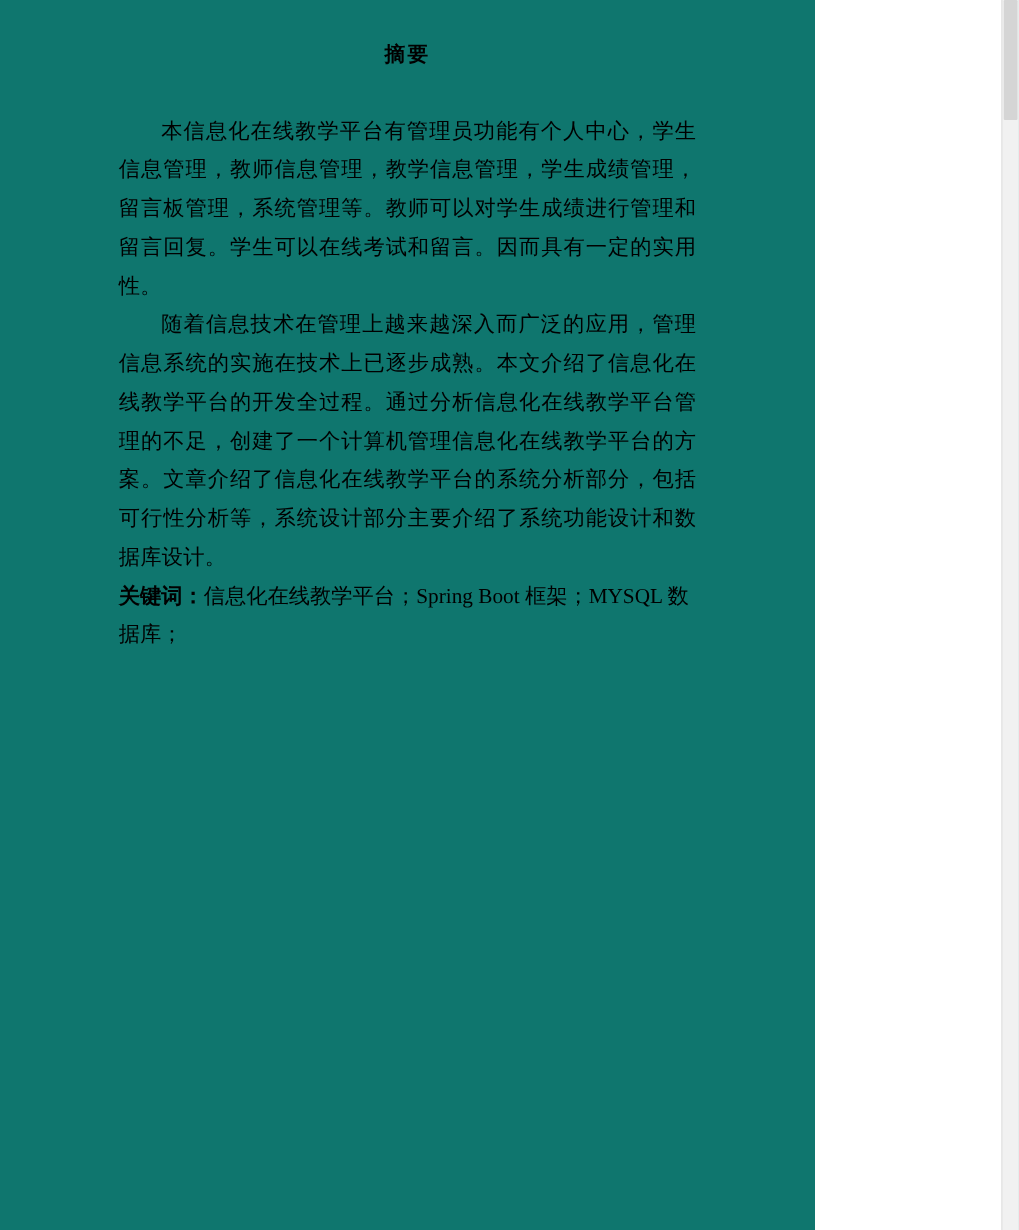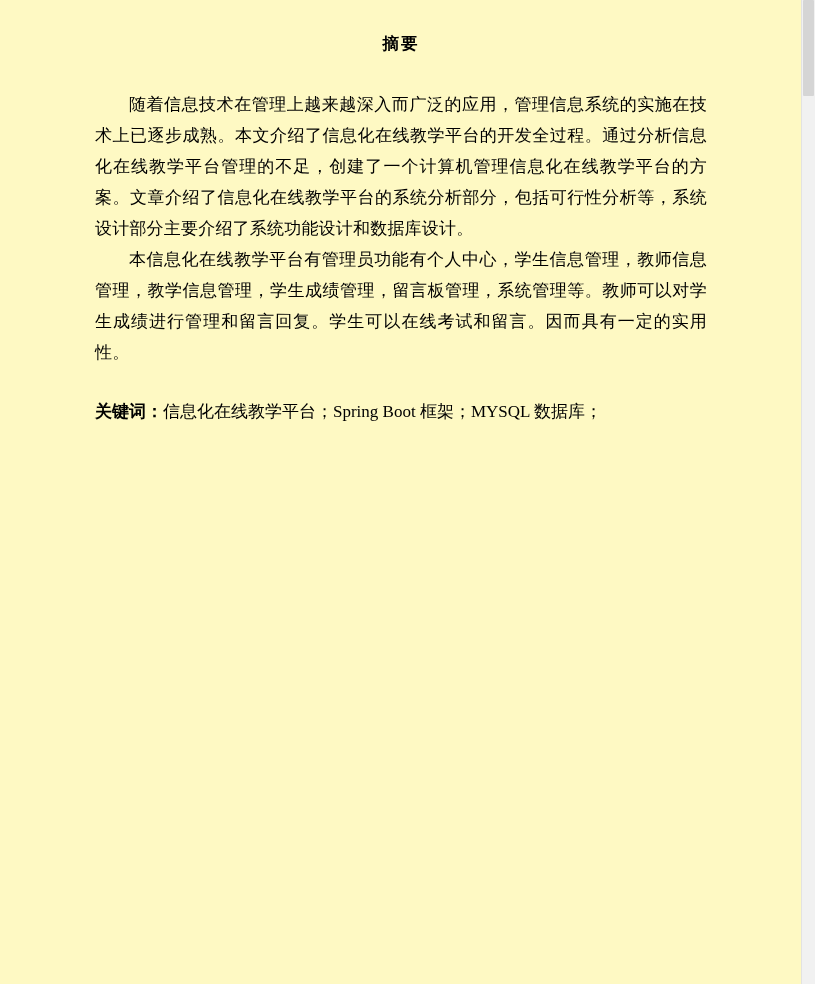--- a/index.html
+++ b/index.html
@@ -33,23 +33,23 @@
     width: 11px;
     height: 96px;
     background: #d5d5d5;
     border-radius: 1px;
   }
 
   .page {
     position: absolute;
     left: 0;
     top: 0;
-    width: 802px;
+    width: 652px;
     height: 984px;
-    background: #fef9c3;
+    background: #0f766e;
     box-sizing: border-box;
     padding: 20px 95px 0 95px;
   }
 
   .doc-title {
     text-align: center;
     font-size: 16.5px;
     font-weight: bold;
     letter-spacing: 2px;
     margin: 12px 0 0 0;
@@ -64,42 +64,41 @@
     font-size: 17px;
     line-height: 31px;
     text-align: justify;
     text-justify: inter-ideograph;
     margin: 0 0 0 0;
     text-indent: 2em;
     letter-spacing: 0.2px;
   }
 
   .keywords {
-    margin-top: 28px;
     font-size: 17px;
     line-height: 31px;
     text-align: left;
   }
   .keywords .kw-label {
     font-weight: bold;
   }
   .keywords .kw-value {
     font-weight: normal;
   }
 </style>
 </head>
 <body>
 
 <div class="page">
 
   <div class="doc-title">摘要</div>
 
   <div class="body-block">
+    <p class="para">本信息化在线教学平台有管理员功能有个人中心，学生信息管理，教师信息管理，教学信息管理，学生成绩管理，留言板管理，系统管理等。教师可以对学生成绩进行管理和留言回复。学生可以在线考试和留言。因而具有一定的实用性。</p>
     <p class="para">随着信息技术在管理上越来越深入而广泛的应用，管理信息系统的实施在技术上已逐步成熟。本文介绍了信息化在线教学平台的开发全过程。通过分析信息化在线教学平台管理的不足，创建了一个计算机管理信息化在线教学平台的方案。文章介绍了信息化在线教学平台的系统分析部分，包括可行性分析等，系统设计部分主要介绍了系统功能设计和数据库设计。</p>
-    <p class="para">本信息化在线教学平台有管理员功能有个人中心，学生信息管理，教师信息管理，教学信息管理，学生成绩管理，留言板管理，系统管理等。教师可以对学生成绩进行管理和留言回复。学生可以在线考试和留言。因而具有一定的实用性。</p>
   </div>
 
   <div class="keywords">
     <span class="kw-label">关键词：</span><span class="kw-value">信息化在线教学平台；Spring Boot 框架；MYSQL 数据库；</span>
   </div>
 
 </div>
 
 <div class="scroll-strip">
   <div class="scroll-thumb"></div>

